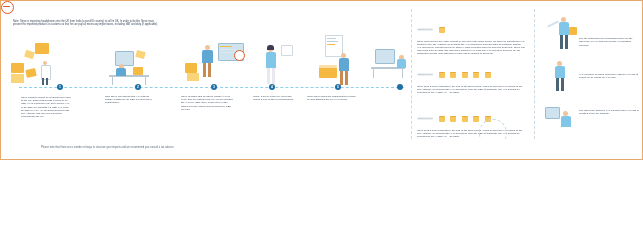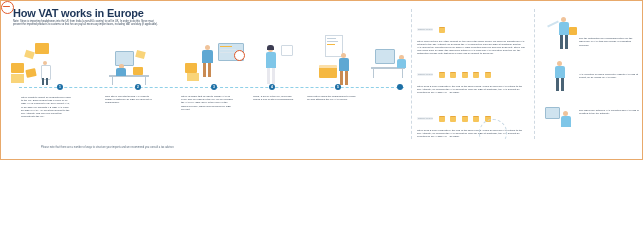--- a/index.html
+++ b/index.html
@@ -55,21 +55,20 @@
   
   .watermark{position:absolute;left:508px;top:120px;font-size:17px;
              font-weight:bold;color:#2b2b2b;opacity:.85;letter-spacing:1px;
              font-family:"DejaVu Sans",sans-serif;}
 </style>
 </head>
 <body>
 
 <div class="poster">
 
-  <div class="title">How VAT works in Europe</div>
   <div class="subtitle">Note: Steve is importing headphones into the UK from India (a non-EU country) to sell in UK. In order to do this Steve must present the imported products to customs so that he can pay all necessary import taxes, including VAT and duty (if applicable).</div>
 
   <div class="ill" style="left:8px;top:40px;width:70px;height:45px;">
     <div class="box" style="position:absolute;left:2px;top:22px;width:13px;height:10px;"></div>
     <div class="box-l" style="position:absolute;left:2px;top:33px;width:13px;height:9px;"></div>
     <div class="box" style="position:absolute;left:17px;top:28px;width:10px;height:8px;
          transform:rotate(-12deg);"></div>
     <div class="box-l" style="position:absolute;left:16px;top:10px;width:9px;height:7px;
          transform:rotate(18deg);"></div>
     <div class="box" style="position:absolute;left:26px;top:2px;width:14px;height:11px;"></div>

